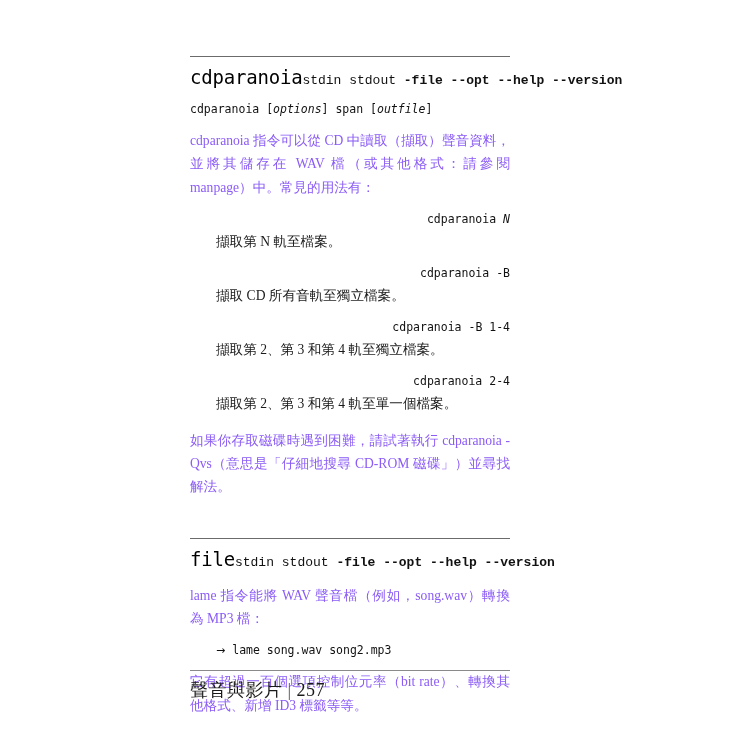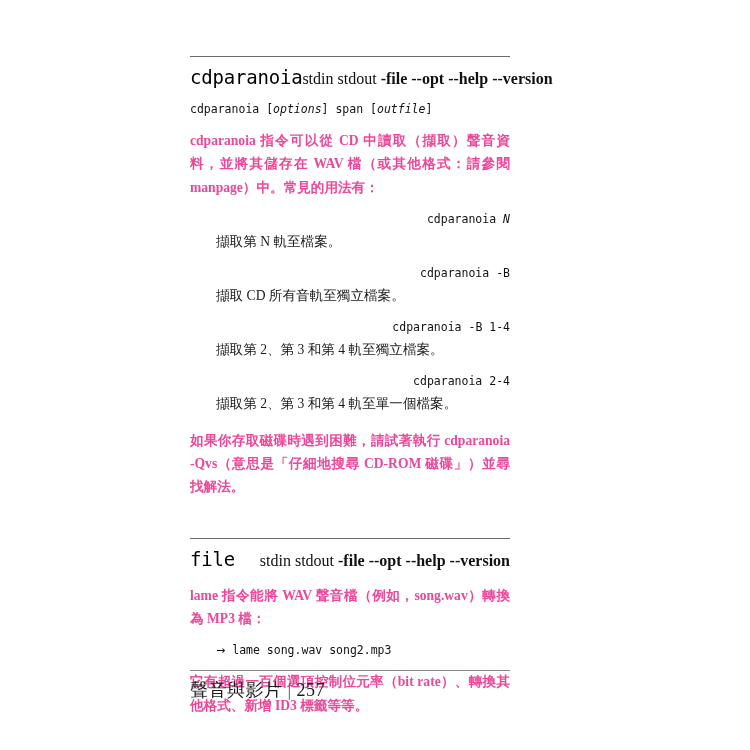--- a/index.html
+++ b/index.html
@@ -37,22 +37,22 @@
   }
   .cmd-name {
     font-family: "DejaVu Sans Mono", monospace;
     font-size: 19px;
     font-weight: 400;
     letter-spacing: -0.2px;
     color: #000;
     line-height: 1.1;
   }
   .cmd-flags {
-    font-family: Liberation Serif, serif;
-    font-size: 16px;
+    font-family: Liberation Mono, monospace;
+    font-size: 13px;
     color: #111;
     letter-spacing: 0px;
     white-space: nowrap;
   }
   .cmd-flags .plain { font-weight: 400; }
   .cmd-flags .bold { font-weight: 700; }
 
   
   .synopsis {
     font-family: "DejaVu Sans Mono", monospace;
@@ -64,22 +64,21 @@
     font-family: "DejaVu Sans Mono", monospace;
   }
 
   
   p.body {
     font-family: "Liberation Serif", serif;
     font-size: 13.6px;
     line-height: 1.72;
     margin: 0 0 13px 0;
     text-align: justify;
-    color: #ec4899;
-    font-weight: bold;
+    color: #8b5cf6;
   }
 
   
   .term {
     font-family: "DejaVu Sans Mono", monospace;
     font-size: 11.5px;
     margin: 0 0 4px 0;
     color: #111;
     text-align: right;
   }

